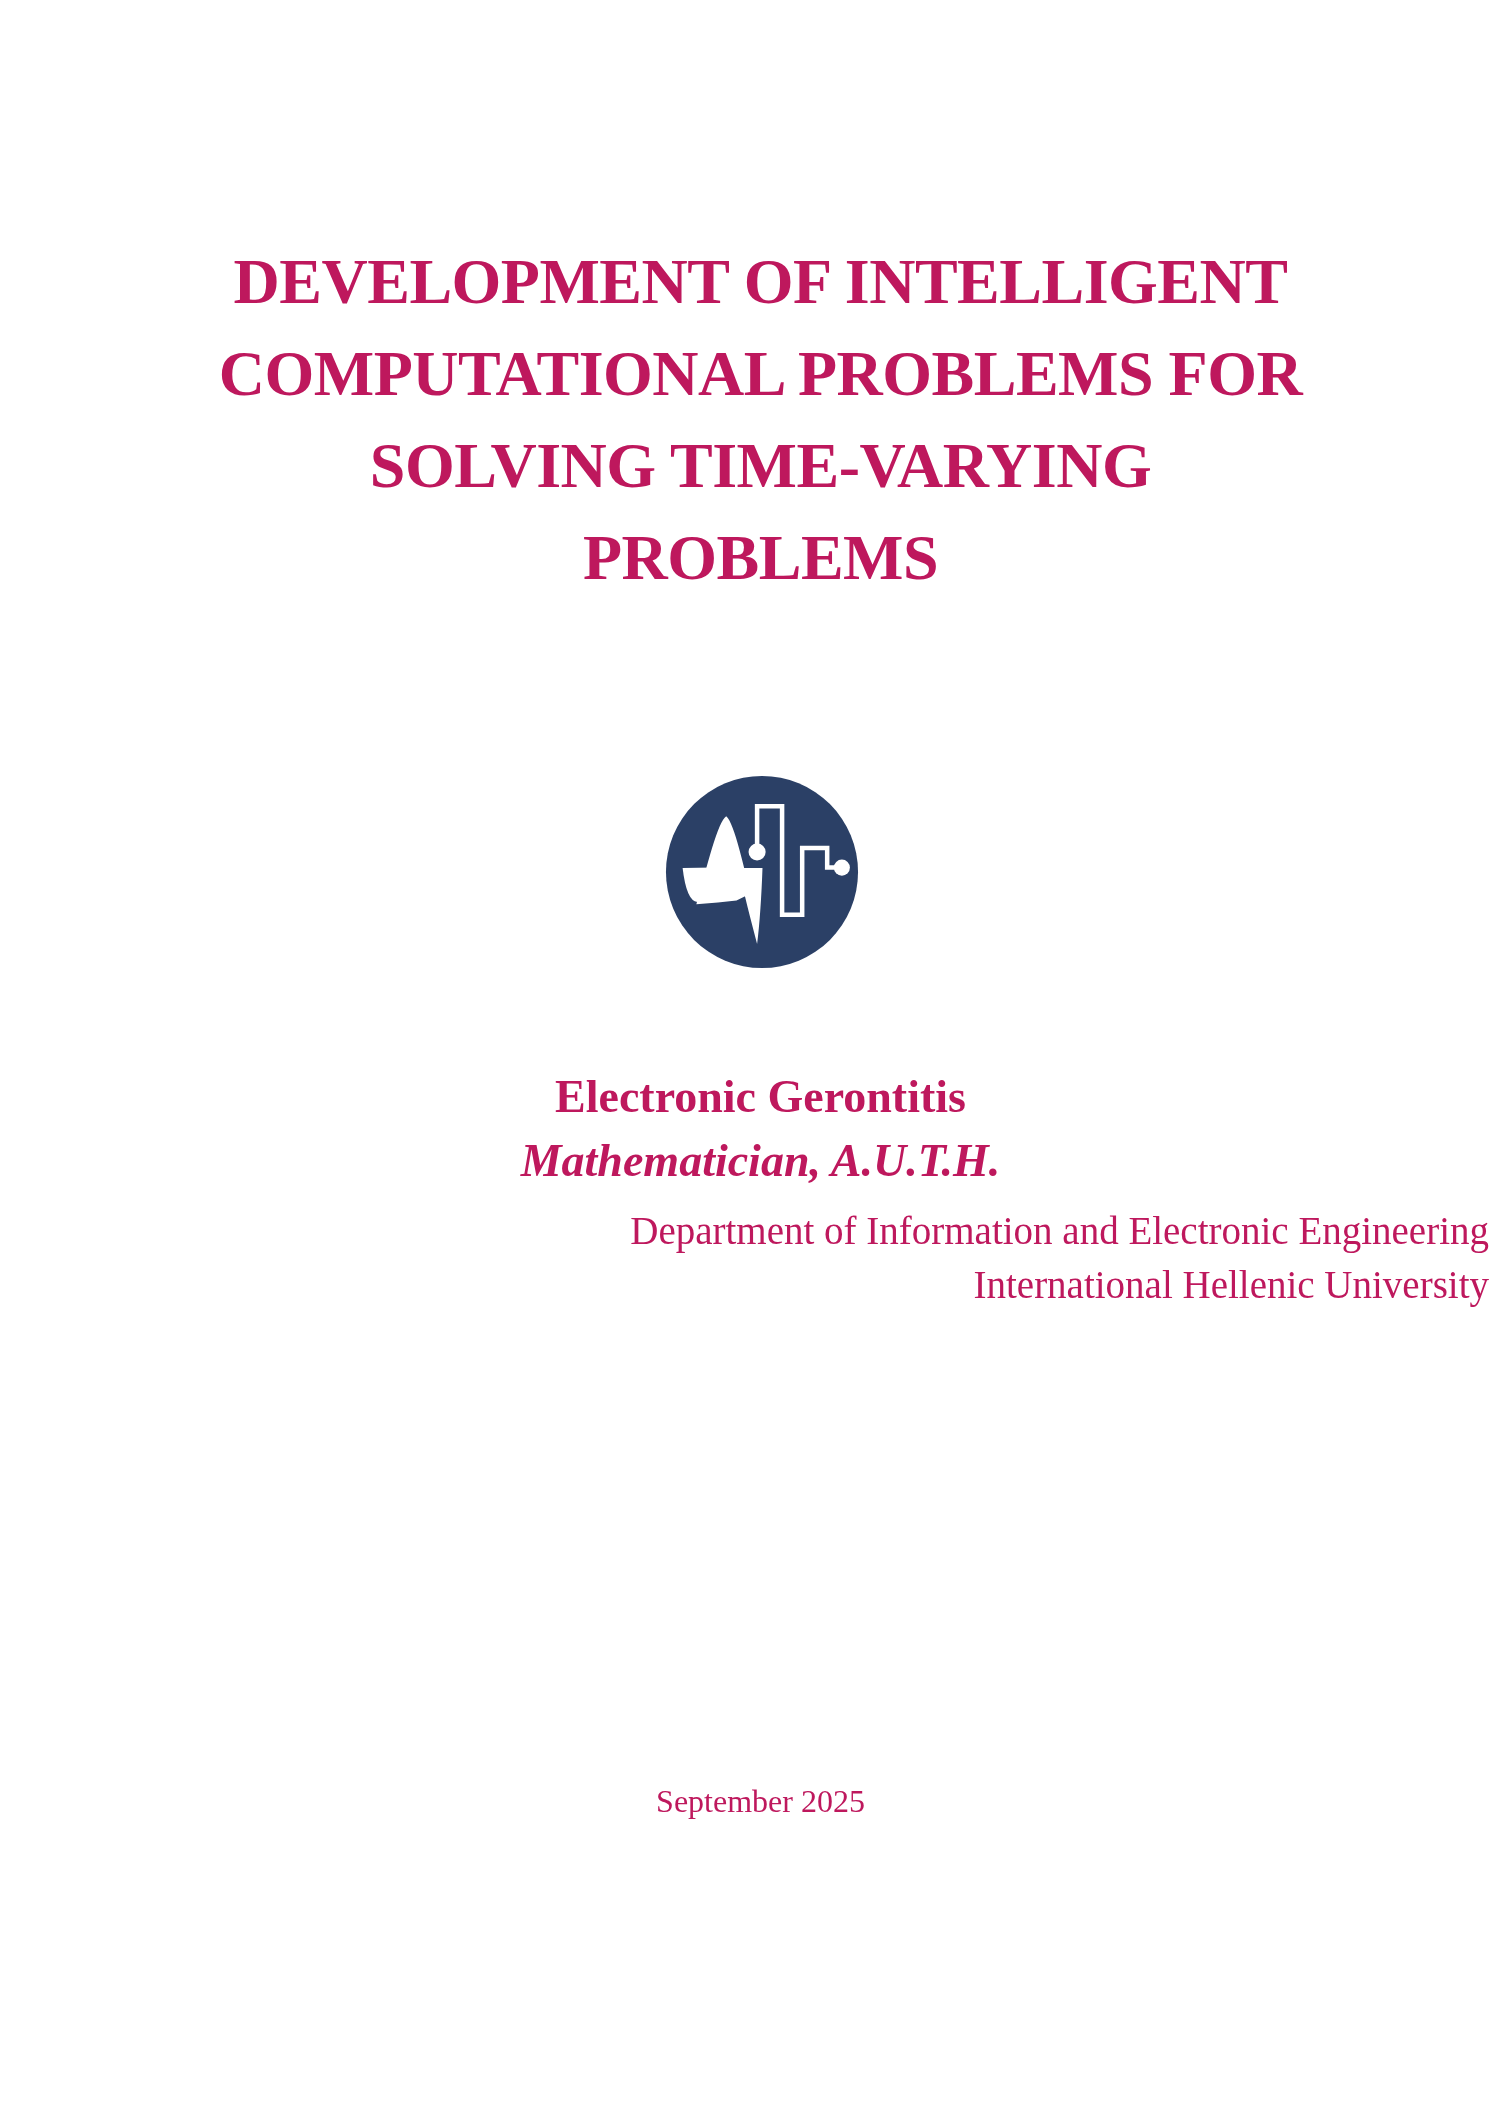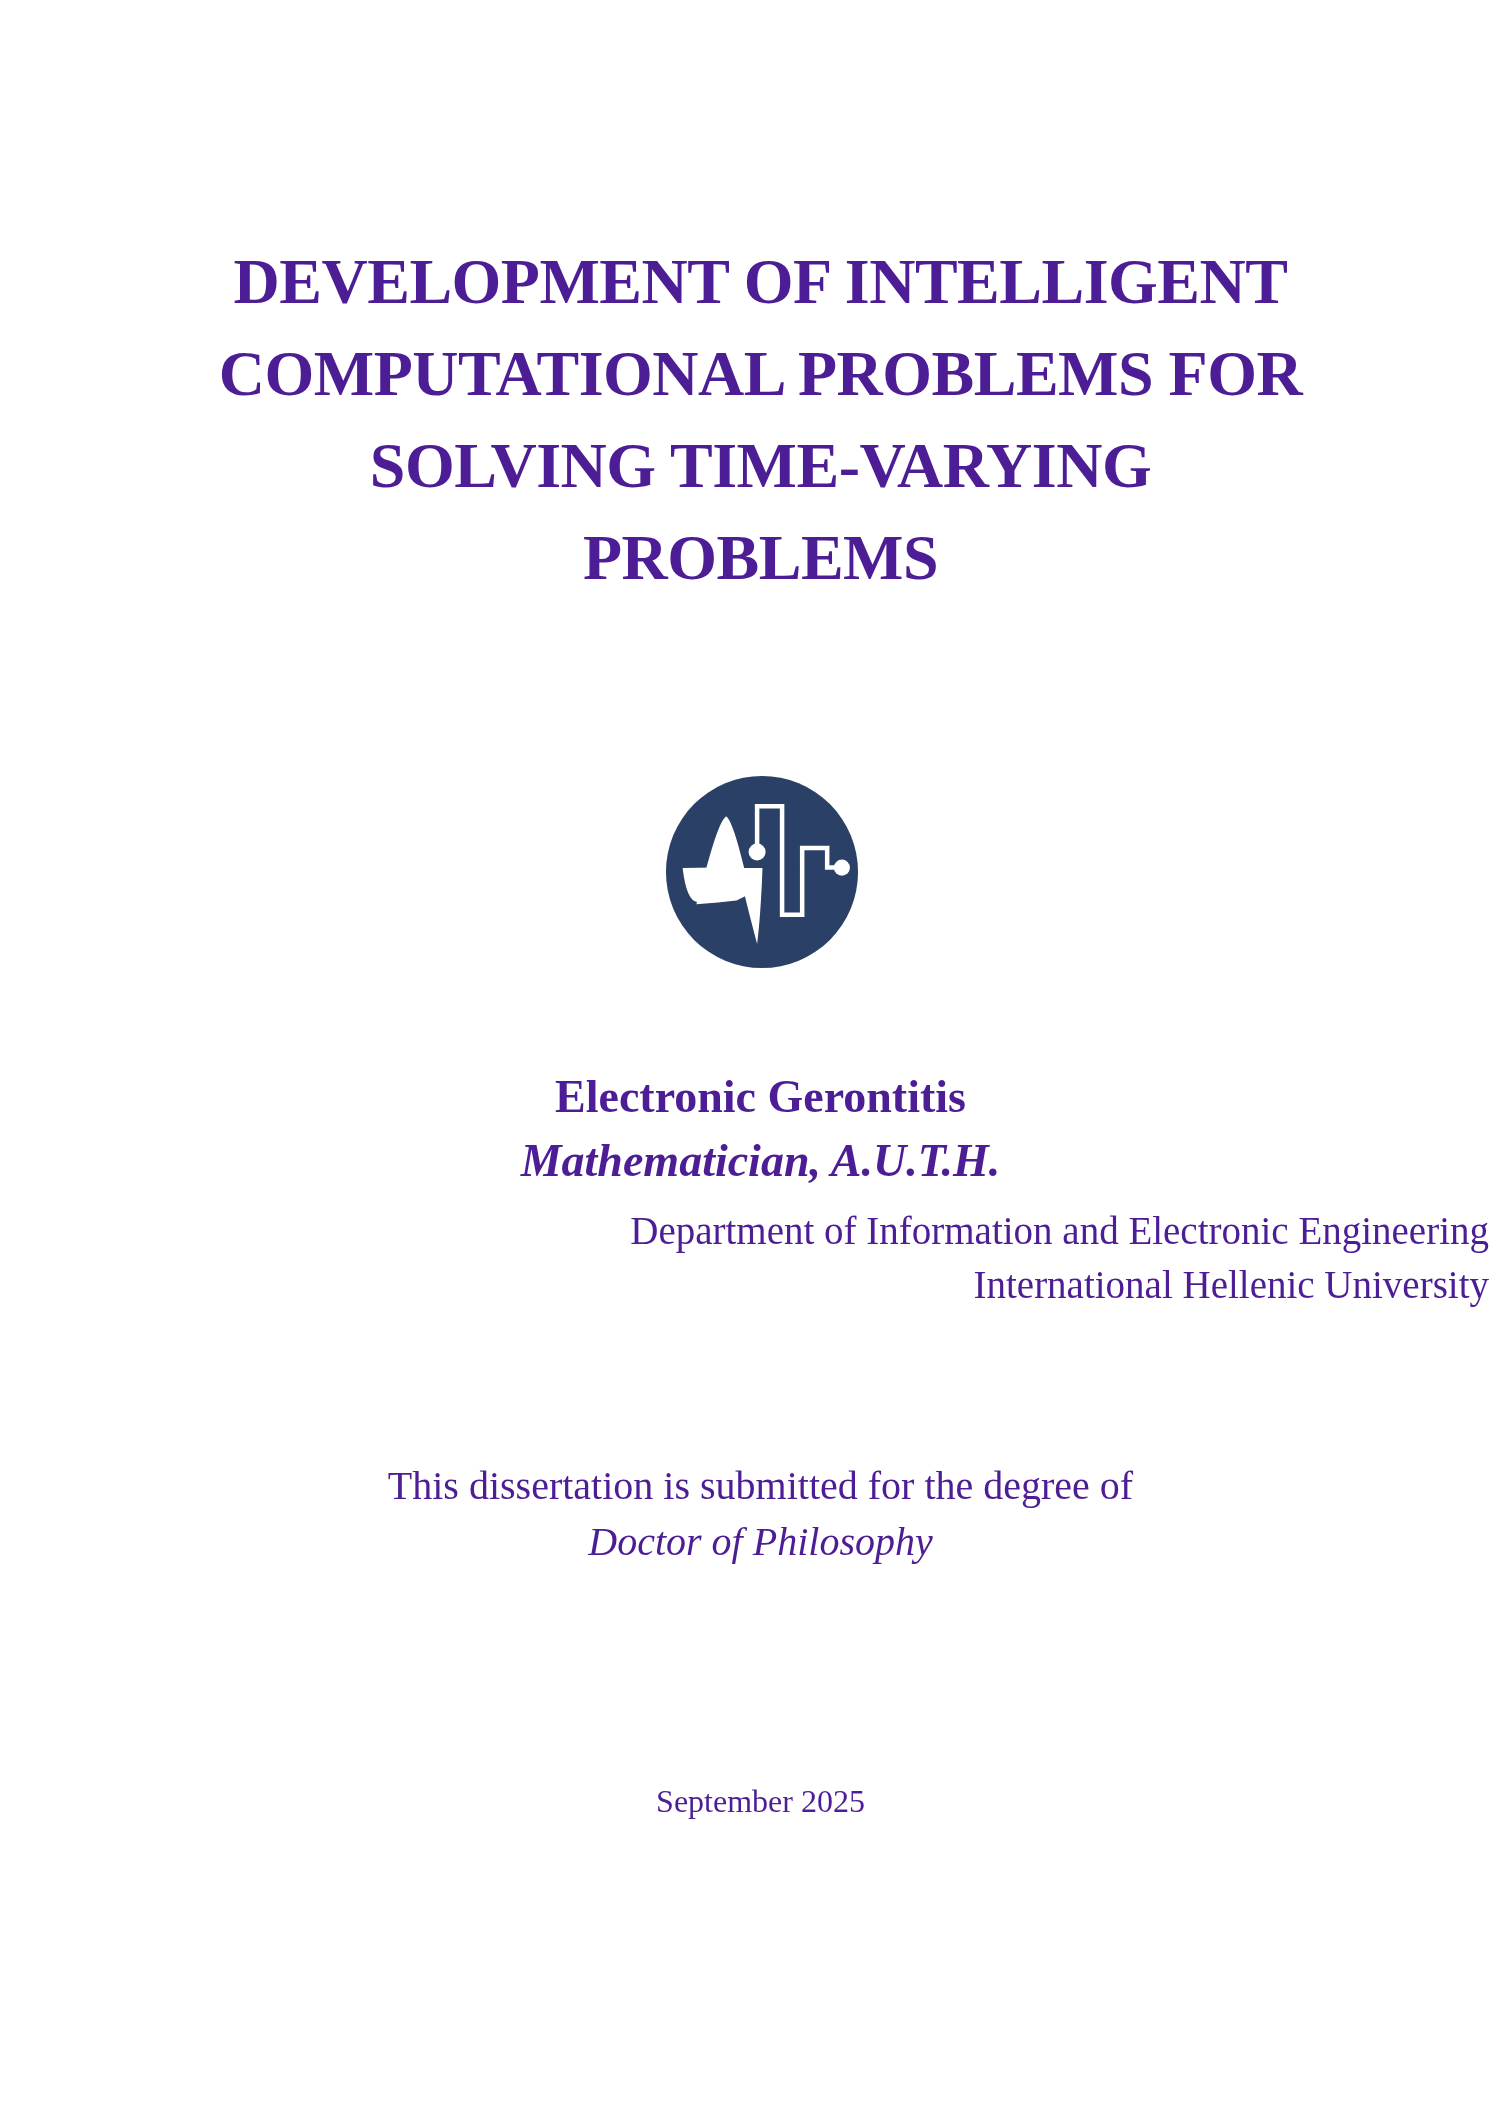--- a/index.html
+++ b/index.html
@@ -7,21 +7,21 @@
     padding: 0;
     background: #ffffff;
   }
   .page {
     position: relative;
     width: 1489px;
     height: 2105px;
     background: #ffffff;
     overflow: hidden;
     font-family: "Liberation Serif", "DejaVu Serif", serif;
-    color: #4c1d95;
+    color: #be185d;
   }
   
   .col {
     position: absolute;
     left: 32px;
     right: 0;
     text-align: center;
   }
   .title-block {
     top: 236px;
@@ -95,20 +95,16 @@
   <div class="col author-block">
     <div class="author-name">Electronic Gerontitis</div>
     <div class="author-title">Mathematician, A.U.T.H.</div>
   </div>
 
   <div class="col affil-block">
     <div>Department of Information and Electronic Engineering</div>
     <div>International Hellenic University</div>
   </div>
 
-  <div class="col degree-block">
-    <div>This dissertation is submitted for the degree of</div>
-    <div class="degree-name">Doctor of Philosophy</div>
-  </div>
 
   <div class="col date-block">September 2025</div>
 
 </div>
 
 </body></html>

